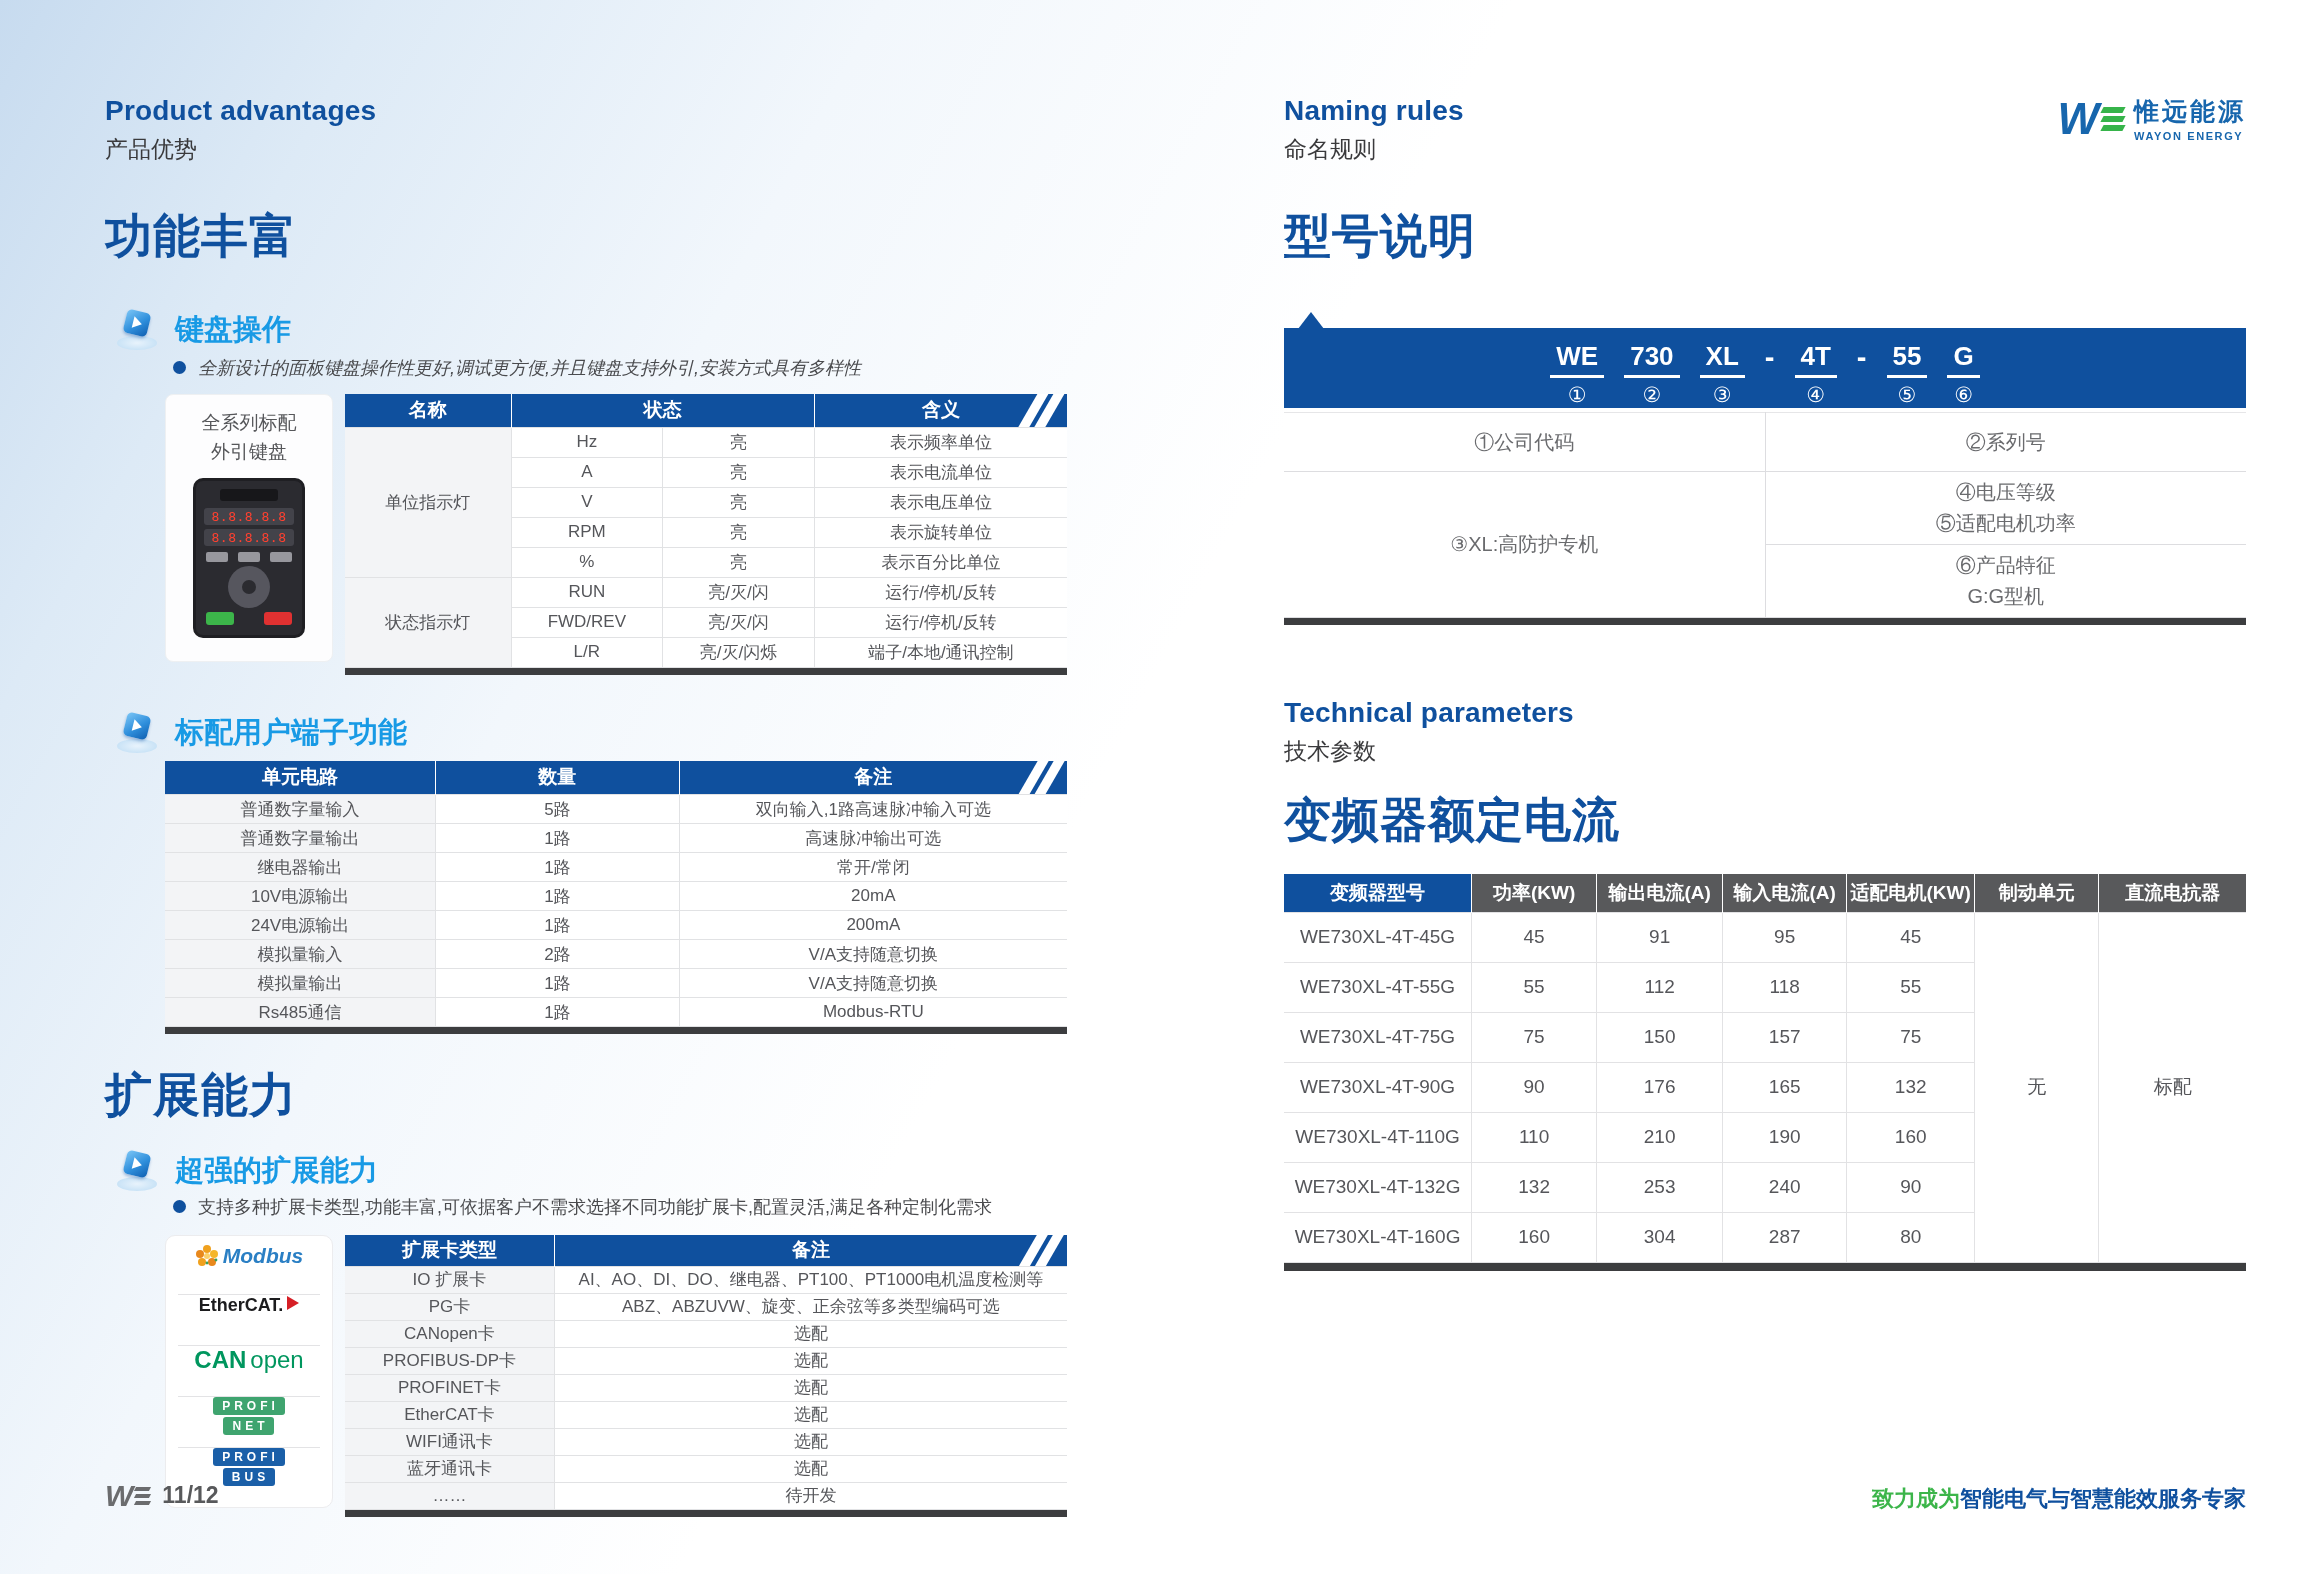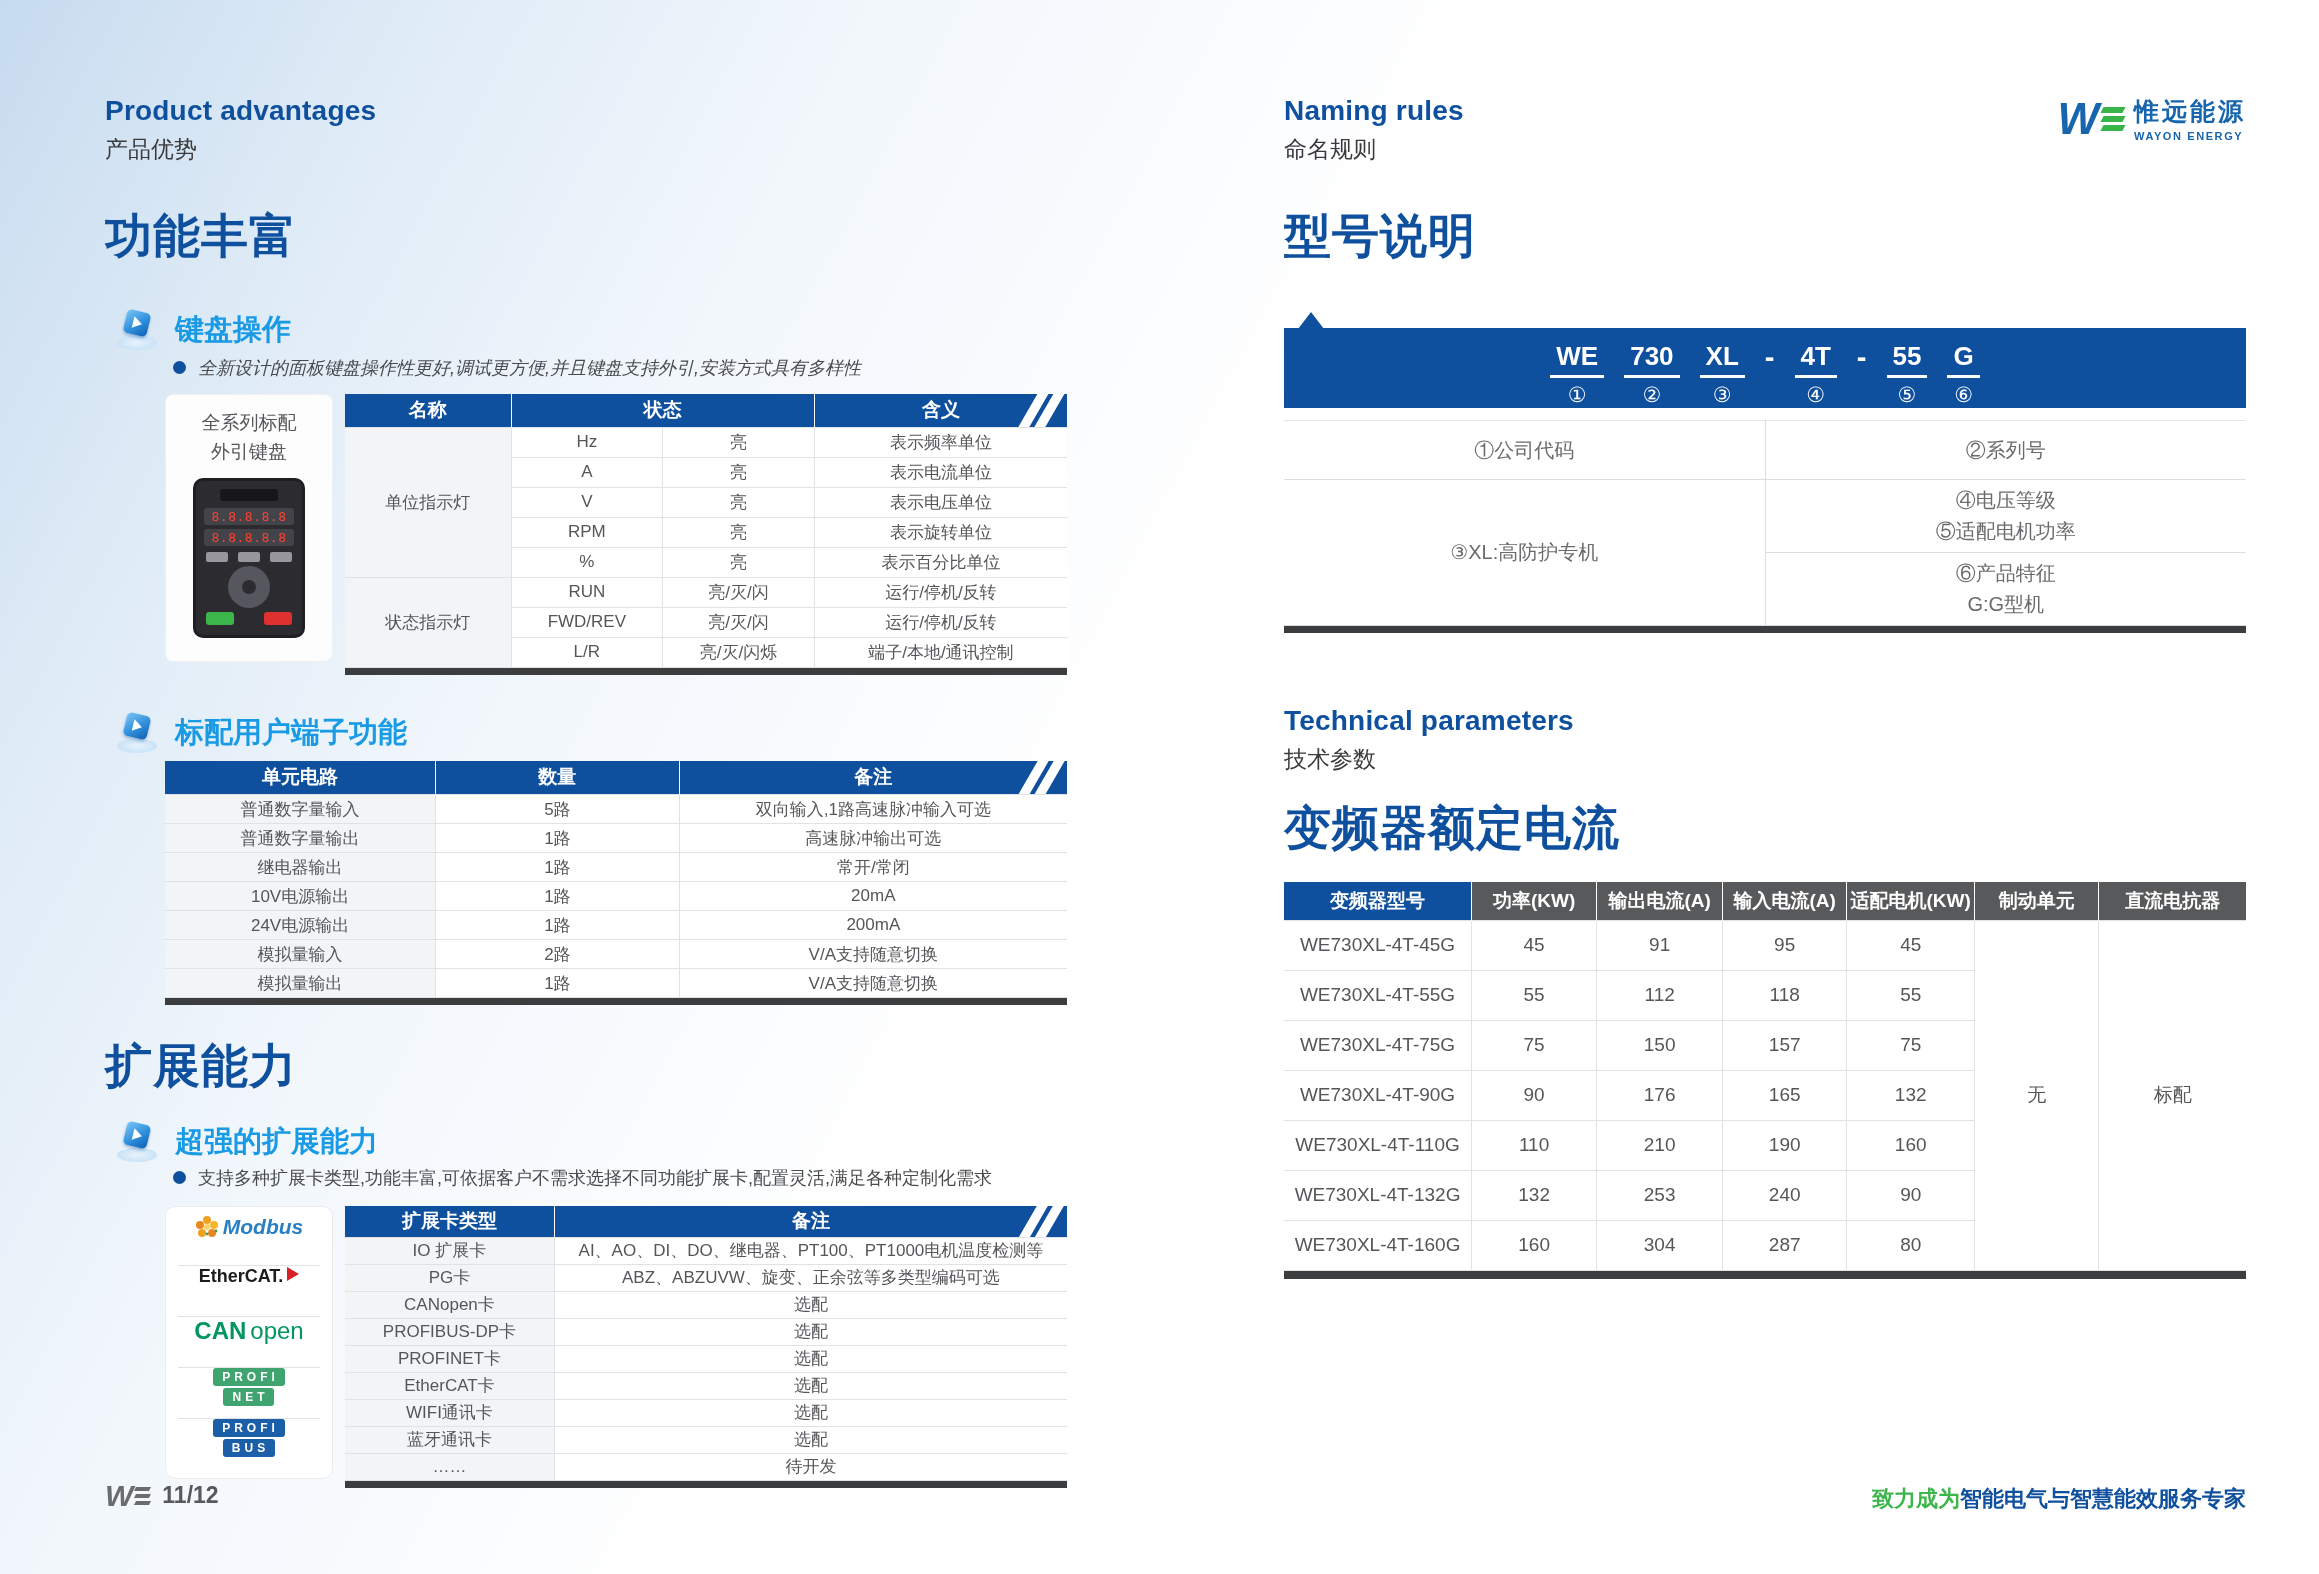--- a/index.html
+++ b/index.html
@@ -107,21 +107,21 @@
     display:flex; align-items:center; justify-content:center; }
   .band-pointer { position:absolute; left:14px; top:-16px; width:0; height:0;
     border-left:13px solid transparent; border-right:13px solid transparent;
     border-bottom:17px solid #0f509e; }
   .band-tokens { display:flex; align-items:flex-start; gap:20px; margin-top:12px; }
   .tok { display:flex; flex-direction:column; align-items:center; }
   .tok .t { color:#fff; font-size:26px; font-weight:bold; border-bottom:3px solid #fff; padding:0 6px 3px; }
   .tok .n { color:#fff; font-size:21px; margin-top:5px; }
   .dash { color:#fff; font-size:29px; font-weight:bold; padding-top:0; }
 
-  .ntab-wrap { margin-top:12px; border-bottom:7px solid #3c3d3f; background:#fff; }
+  .ntab-wrap { margin-top:4px; border-bottom:7px solid #3c3d3f; background:#fff; }
   table.ntab { border-collapse:collapse; table-layout:fixed; width:100%; }
   table.ntab td { border:1px solid #dddde0; border-left:none; color:#6a6b6e;
     font-size:20px; text-align:center; background:#fff; }
   table.ntab td:last-child { border-right:none; }
   table.ntab tr:first-child td { border-top:1px solid #e6e6e8; }
   .ntab .r1 { height:59px; }
   .ntab .r2 { height:73px; }
   .two-line div { line-height:1.55; }
 
   .ttab-wrap { margin-top:22px; border-bottom:8px solid #3c3d3f; background:#fff; }
@@ -312,20 +312,25 @@
           </tr>
       <tr>
             <td class="shade">模拟量输入</td>
             <td>2路</td>
             <td>V/A支持随意切换</td>
           </tr>
       <tr>
             <td class="shade">模拟量输出</td>
             <td>1路</td>
             <td>V/A支持随意切换</td>
+          </tr>
+      <tr>
+            <td class="shade">Rs485通信</td>
+            <td>1路</td>
+            <td>Modbus-RTU</td>
           </tr>
     </tbody>
       </table>
   </div>
 
   <div class="big-h mt30">扩展能力</div>
 
   <div class="feature-head mt24">
     <span class="cube-icon">
         <span class="disc"></span>

